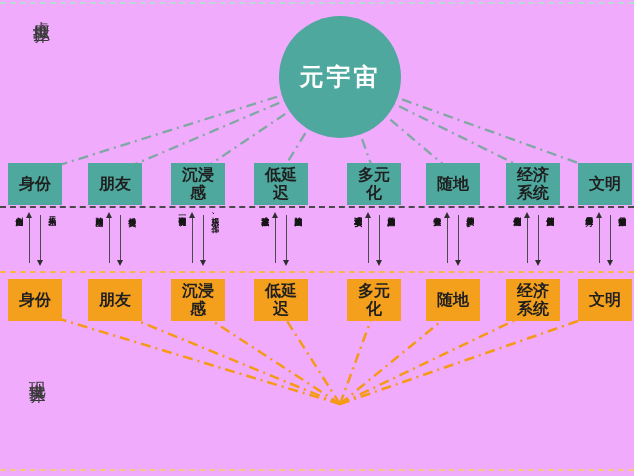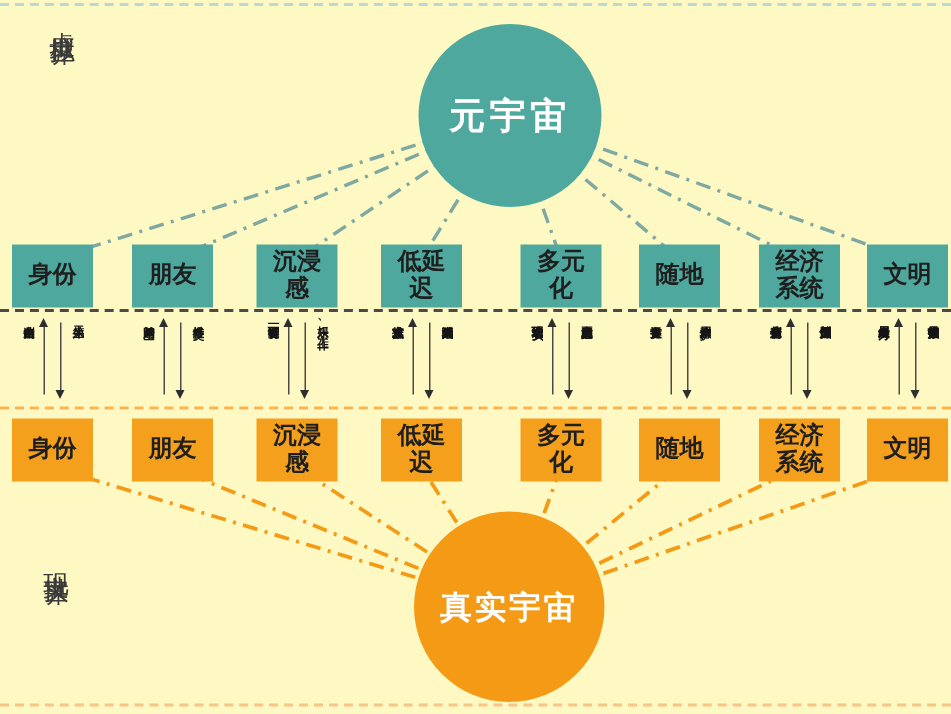--- a/index.html
+++ b/index.html
@@ -1,17 +1,17 @@
 <!DOCTYPE html>
 <html><head>
 <meta charset="utf-8">
 <style>
   html,body { margin:0; padding:0; background:#fff; }
   .canvas {
-    position:relative; width:634px; height:476px; background:#fef9c3;
+    position:relative; width:634px; height:476px; background:#f0abfc;
     overflow:hidden; font-family:"Liberation Serif","DejaVu Serif",serif;
   }
 
   
   .hline { position:absolute; left:0; right:0; height:0; }
   .l-top        { top:2px;   border-top:2px dashed #b9d9d5; }
   .l-mid-dark   { top:206px; border-top:2px dashed #4a4a4a; }
   .l-mid-orange { top:271px; border-top:2px dashed #f7b64f; }
   .l-bottom     { top:469px; border-top:2px dashed #f6c687; }
 
@@ -100,23 +100,20 @@
       <line x1="340" y1="404" x2="445.09" y2="318" stroke="#F49A15" stroke-width="2.5" stroke-dasharray="10 5 2 5"></line>
       <line x1="340" y1="77" x2="519.49" y2="166" stroke="#7FA8A3" stroke-width="2.3" stroke-dasharray="10 5 2 5"></line>
       <line x1="340" y1="404" x2="519.49" y2="318" stroke="#F49A15" stroke-width="2.5" stroke-dasharray="10 5 2 5"></line>
       <line x1="340" y1="77" x2="586.45" y2="166" stroke="#7FA8A3" stroke-width="2.3" stroke-dasharray="10 5 2 5"></line>
       <line x1="340" y1="404" x2="586.45" y2="318" stroke="#F49A15" stroke-width="2.5" stroke-dasharray="10 5 2 5"></line>
     </svg>
 
   <div class="circle top-circle">
     <span>元宇宙</span>
   </div>
-  <div class="circle bottom-circle">
-    <span>真实宇宙</span>
-  </div>
 
   <div id="teal-row">
       <div class="box teal-box" style="left: 8px;">
         <span>身份</span>
       </div>
       <div class="box teal-box" style="left: 88px;">
         <span>朋友</span>
       </div>
       <div class="box teal-box" style="left: 171px;">
         <span>沉浸感</span>

